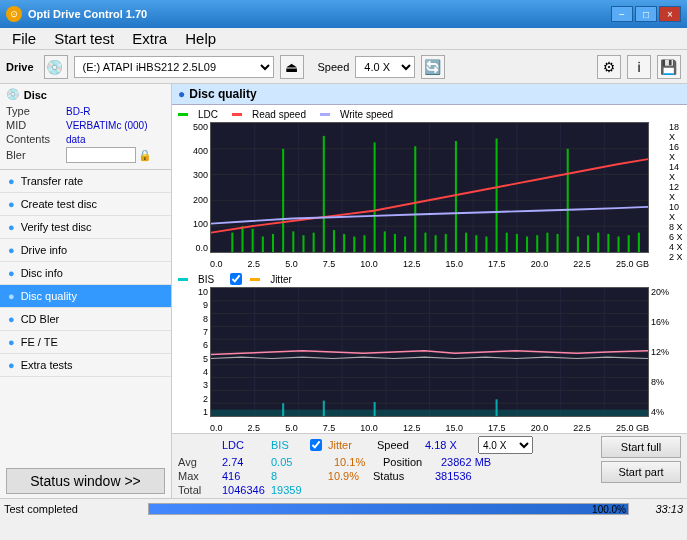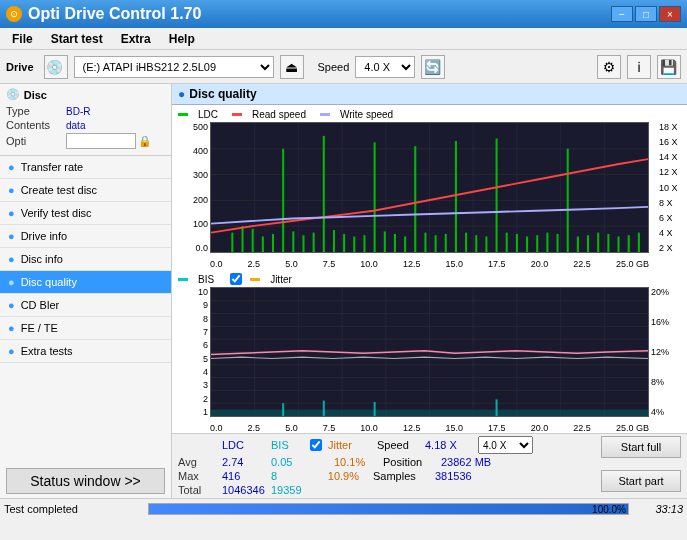--- a/index.html
+++ b/index.html
@@ -10,36 +10,36 @@
       background: linear-gradient(to bottom, #4a9fe8, #2176c7);
       height: 28px;
       display: flex;
       align-items: center;
       justify-content: space-between;
       padding: 0 6px;
       color: white;
     }
     .titlebar-left { display: flex; align-items: center; gap: 6px; }
     .titlebar-icon { width: 16px; height: 16px; background: #f0a000; border-radius: 50%; display: flex; align-items: center; justify-content: center; font-size: 9px; color: white; }
-    .titlebar-title { font-size: 16px; font-weight: bold; }
+    .titlebar-title { font-size: 11px; font-weight: bold; }
     .titlebar-controls { display: flex; gap: 2px; }
     .titlebar-btn { width: 22px; height: 16px; background: #5aabf5; border: 1px solid #1a5fa0; color: white; font-size: 10px; display: flex; align-items: center; justify-content: center; cursor: pointer; }
     .titlebar-btn.close { background: #c0392b; }
 
     
     .menubar {
       background: #f0f0f0;
       border-bottom: 1px solid #ccc;
       height: 22px;
       display: flex;
       align-items: center;
       padding: 0 4px;
       gap: 2px;
     }
-    .menu-item { padding: 2px 8px; cursor: pointer; font-size: 12px; font-weight: bold; }
+    .menu-item { padding: 2px 8px; cursor: pointer; font-size: 15px; }
 
     
     .toolbar {
       background: #f0f0f0;
       border-bottom: 1px solid #ccc;
       height: 34px;
       display: flex;
       align-items: center;
       padding: 0 6px;
       gap: 6px;
@@ -131,21 +131,21 @@
       gap: 10px;
       font-size: 11px;
       align-items: flex-start;
     }
     .stats-row { display: flex; gap: 4px; align-items: center; }
     .stats-label { color: #333; min-width: 40px; }
     .stats-val-ldc { color: #0000cc; min-width: 45px; }
     .stats-val-bis { color: #00aacc; min-width: 35px; }
     .stats-val-jitter { color: #cc6600; min-width: 35px; }
 
-    .buttons-col { display: flex; flex-direction: column; gap: 12px; }
+    .buttons-col { display: flex; flex-direction: column; gap: 3px; }
     .action-btn {
       width: 80px;
       height: 22px;
       border: 1px solid #aaa;
       background: linear-gradient(to bottom, #f5f5f5, #ddd);
       cursor: pointer;
       font-size: 11px;
     }
 
     
@@ -225,25 +225,29 @@
     <div class="disc-info-panel">
       <div class="disc-header">
         <span>💿</span>
         <span>Disc</span>
       </div>
       <div class="disc-row">
         <span class="disc-row-label">Type</span>
         <span class="disc-row-value">BD-R</span>
       </div>
       <div class="disc-row">
+        <span class="disc-row-label">MID</span>
+        <span class="disc-row-value">VERBATIMc (000)</span>
+      </div>
+      <div class="disc-row">
         <span class="disc-row-label">Contents</span>
         <span class="disc-row-value">data</span>
       </div>
       <div class="disc-row">
-        <span class="disc-row-label">Opti</span>
+        <span class="disc-row-label">Bler</span>
         <input class="label-input" type="text" value="" style="">
         <span style="margin-left:2px;">🔒</span>
       </div>
     </div>
 
     <div class="sidebar-nav">
       <div class="sidebar-item">
         <span style="color:#3399ff;">●</span>
         <span>Transfer rate</span>
       </div>
@@ -308,21 +312,21 @@
 
           <div style="position:absolute; left:0; top:0; bottom:16px; width:36px; display:flex; flex-direction:column; justify-content:space-between; align-items:flex-end; padding-right:2px; font-size:9px;">
             <span>500</span>
             <span>400</span>
             <span>300</span>
             <span>200</span>
             <span>100</span>
             <span>0.0</span>
           </div>
 
-          <div style="position:absolute; right:0; top:0; bottom:16px; width:36px; display:flex; flex-direction:column; justify-content:space-between; align-items:flex-start; padding-left:10px; font-size:9px;">
+          <div style="position:absolute; right:0; top:0; bottom:16px; width:36px; display:flex; flex-direction:column; justify-content:space-between; align-items:flex-start; padding-left:20px; font-size:9px;">
             <span>18 X</span>
             <span>16 X</span>
             <span>14 X</span>
             <span>12 X</span>
             <span>10 X</span>
             <span>8 X</span>
             <span>6 X</span>
             <span>4 X</span>
             <span>2 X</span>
           </div>
@@ -515,21 +519,21 @@
             <span class="stats-val-bis">0.05</span>
             <span class="stats-val-jitter" style="margin-left:24px;">10.1%</span>
             <span style="margin-left:10px; min-width:50px;">Position</span>
             <span class="stats-val-ldc" style="margin-left:4px;">23862 MB</span>
           </div>
           <div class="stats-row">
             <span class="stats-label">Max</span>
             <span class="stats-val-ldc">416</span>
             <span class="stats-val-bis">8</span>
             <span class="stats-val-jitter" style="margin-left:14px;text-align:right;">10.9%</span>
-            <span style="margin-left:10px; min-width:50px;">Samples</span>
+            <span style="margin-left:10px; min-width:50px;">Status</span>
             <span class="stats-val-ldc" style="margin-left:8px;">381536</span>
           </div>
           <div class="stats-row">
             <span class="stats-label">Total</span>
             <span class="stats-val-ldc">1046346</span>
             <span class="stats-val-bis">19359</span>
           </div>
         </div>
         <div style="flex:1;"></div>
 

